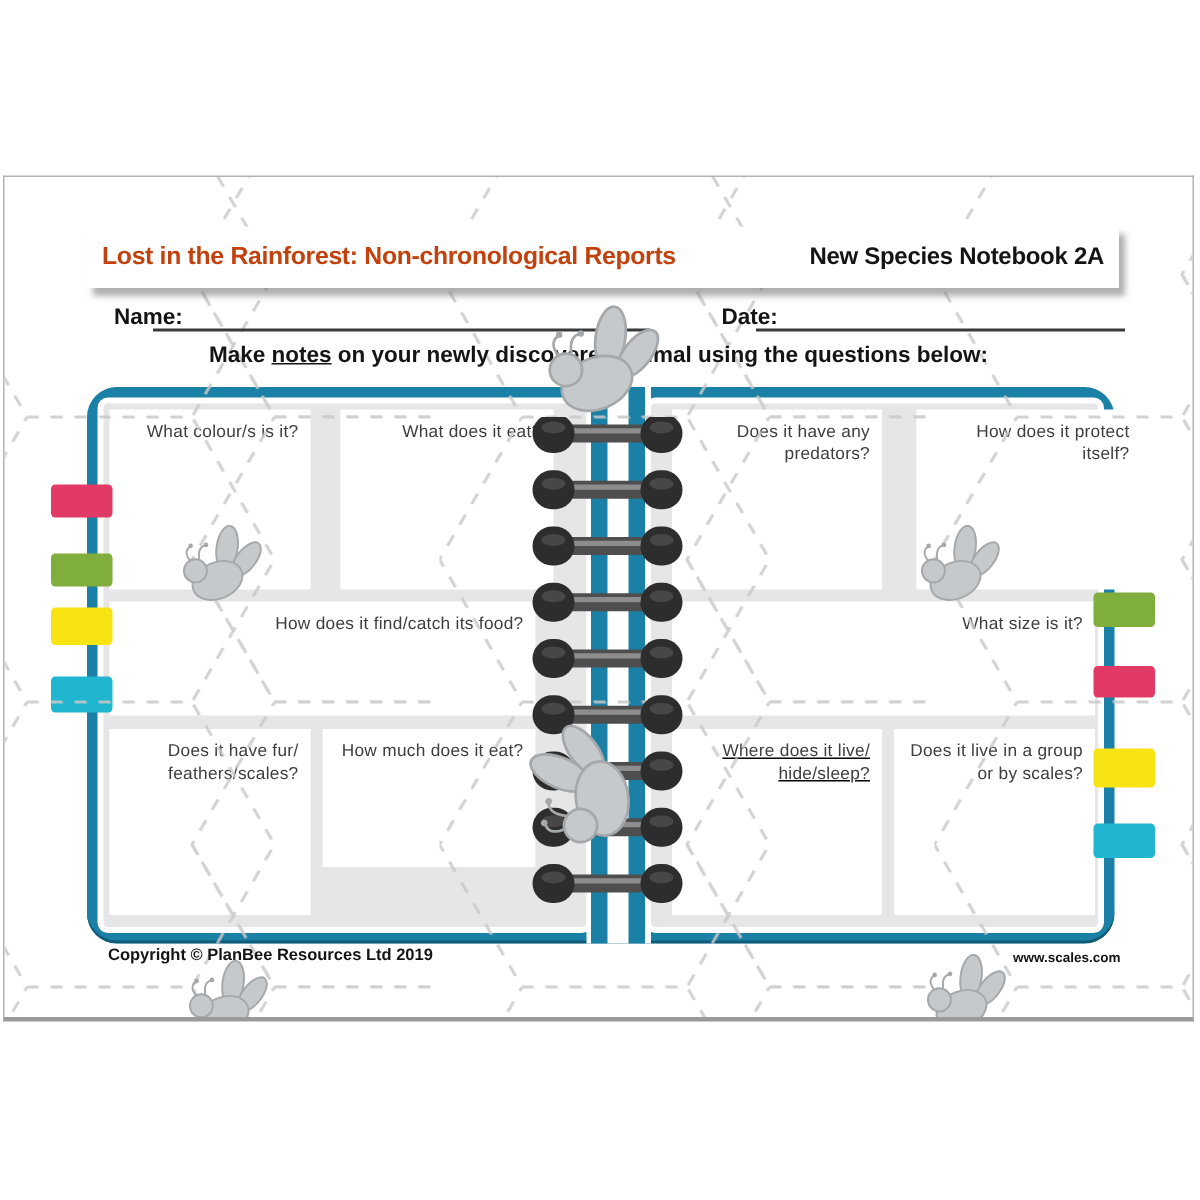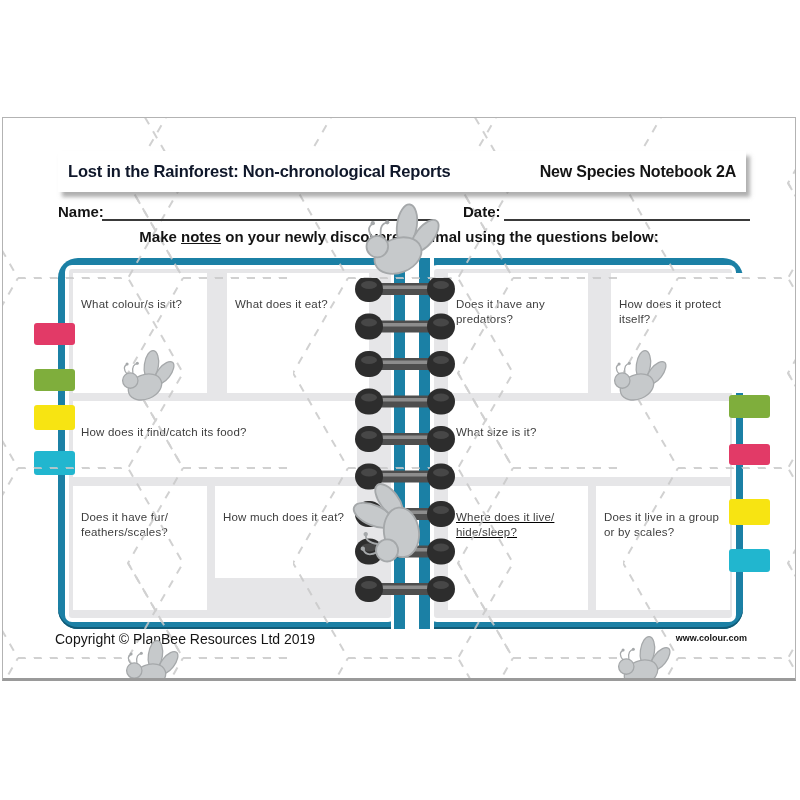--- a/index.html
+++ b/index.html
@@ -11,25 +11,25 @@
     position:absolute;left:2px;top:117px;width:794px;height:564px;
     background:#ffffff;border:1px solid #b3b3b3;border-bottom:3px solid #9a9a9a;
     box-sizing:border-box;overflow:hidden;
   }
   
   .title-bar{
     position:absolute;left:55px;top:33px;width:688px;height:41px;background:#ffffff;
     box-shadow:4px 5px 4px rgba(110,110,110,.55);
     display:flex;align-items:center;justify-content:space-between;z-index:6;
   }
-  .title-left{font-weight:bold;font-size:16.5px;letter-spacing:-.2px;color:#0f172a;padding-left:10px;}
+  .title-left{font-weight:bold;font-size:16.5px;letter-spacing:-.2px;color:#c2410c;padding-left:10px;}
   .title-right{font-weight:bold;font-size:16px;letter-spacing:-.2px;color:#141414;padding-right:10px;}
   
   .field-row{position:absolute;left:55px;top:85px;width:692px;height:20px;z-index:6;}
-  .field-label{position:absolute;font-weight:bold;font-size:15px;color:#141414;top:0;}
+  .field-label{position:absolute;font-weight:bold;font-size:15px;color:#141414;top:0;margin-left:18px;}
   .field-line{position:absolute;border-bottom:2px solid #3a3a3a;height:16px;top:0;}
   .instruction{
     position:absolute;left:0;top:110px;width:100%;text-align:center;
     font-weight:bold;font-size:15px;color:#141414;z-index:6;
   }
   .instruction .u{text-decoration:underline;}
   
   .cover{
     position:absolute;left:55px;top:140px;width:685px;height:371px;
     background:#1b80a5;border-radius:20px;z-index:1;
@@ -41,31 +41,31 @@
   }
   .page-left{left:66px;top:151px;width:322px;height:349px;}
   .page-right{left:431px;top:151px;width:298px;height:349px;}
   .center-gap{position:absolute;left:388px;top:140px;width:43px;height:371px;background:#ffffff;z-index:2;}
   .spine-strip{position:absolute;top:0;width:11px;height:100%;background:#1b80a5;}
   .spine-strip.s1{left:3px;}
   .spine-strip.s2{left:28px;}
   
   .qbox{position:absolute;background:#ffffff;z-index:2;}
   .qtext{
-    position:relative;z-index:6;padding:24px 8px 0 8px;text-align:left;
+    position:relative;z-index:6;padding:8px 8px 0 8px;text-align:right;
     font-size:11.5px;line-height:1.3;color:#3d3d3d;letter-spacing:.2px;
   }
   
   .tab{position:absolute;width:41px;z-index:3;border-radius:3px;}
   
   #hex-overlay{position:absolute;left:0;top:0;width:100%;height:100%;z-index:4;pointer-events:none;}
   #binding{position:absolute;left:350px;top:160px;width:110px;height:330px;z-index:7;pointer-events:none;}
   .bee{position:absolute;z-index:7;pointer-events:none;}
   
-  .footer-copyright{position:absolute;left:52px;top:513px;font-size:14px;font-weight:normal;color:#141414;z-index:6;}
+  .footer-copyright{position:absolute;left:69px;top:513px;font-size:11px;font-weight:bold;color:#141414;z-index:6;}
   .footer-site{position:absolute;right:48px;top:515px;font-size:9px;font-weight:bold;color:#141414;z-index:6;}
 </style>
 </head>
 <body>
 
 <div id="stage">
   <div id="paper">
 
     <div class="title-bar">
       <span class="title-left">Lost in the Rainforest: Non-chronological Reports</span>
@@ -246,16 +246,16 @@
       </g>
       <g fill="none" stroke="#a5a8aa" stroke-width="2">
         <path d="M22,44 q-9,-11 1,-16"></path>
         <path d="M31,42 q-2,-14 8,-15"></path>
       </g>
       <circle cx="22" cy="28" r="2.4" fill="#a5a8aa"></circle>
       <circle cx="38" cy="27" r="2.4" fill="#a5a8aa"></circle>
     </svg>
 
     <div class="footer-copyright">Copyright © PlanBee Resources Ltd 2019</div>
-    <div class="footer-site">www.colour.com</div>
+    <div class="footer-site">www.scales.com</div>
 
   </div>
 </div>
 
 </body></html>

